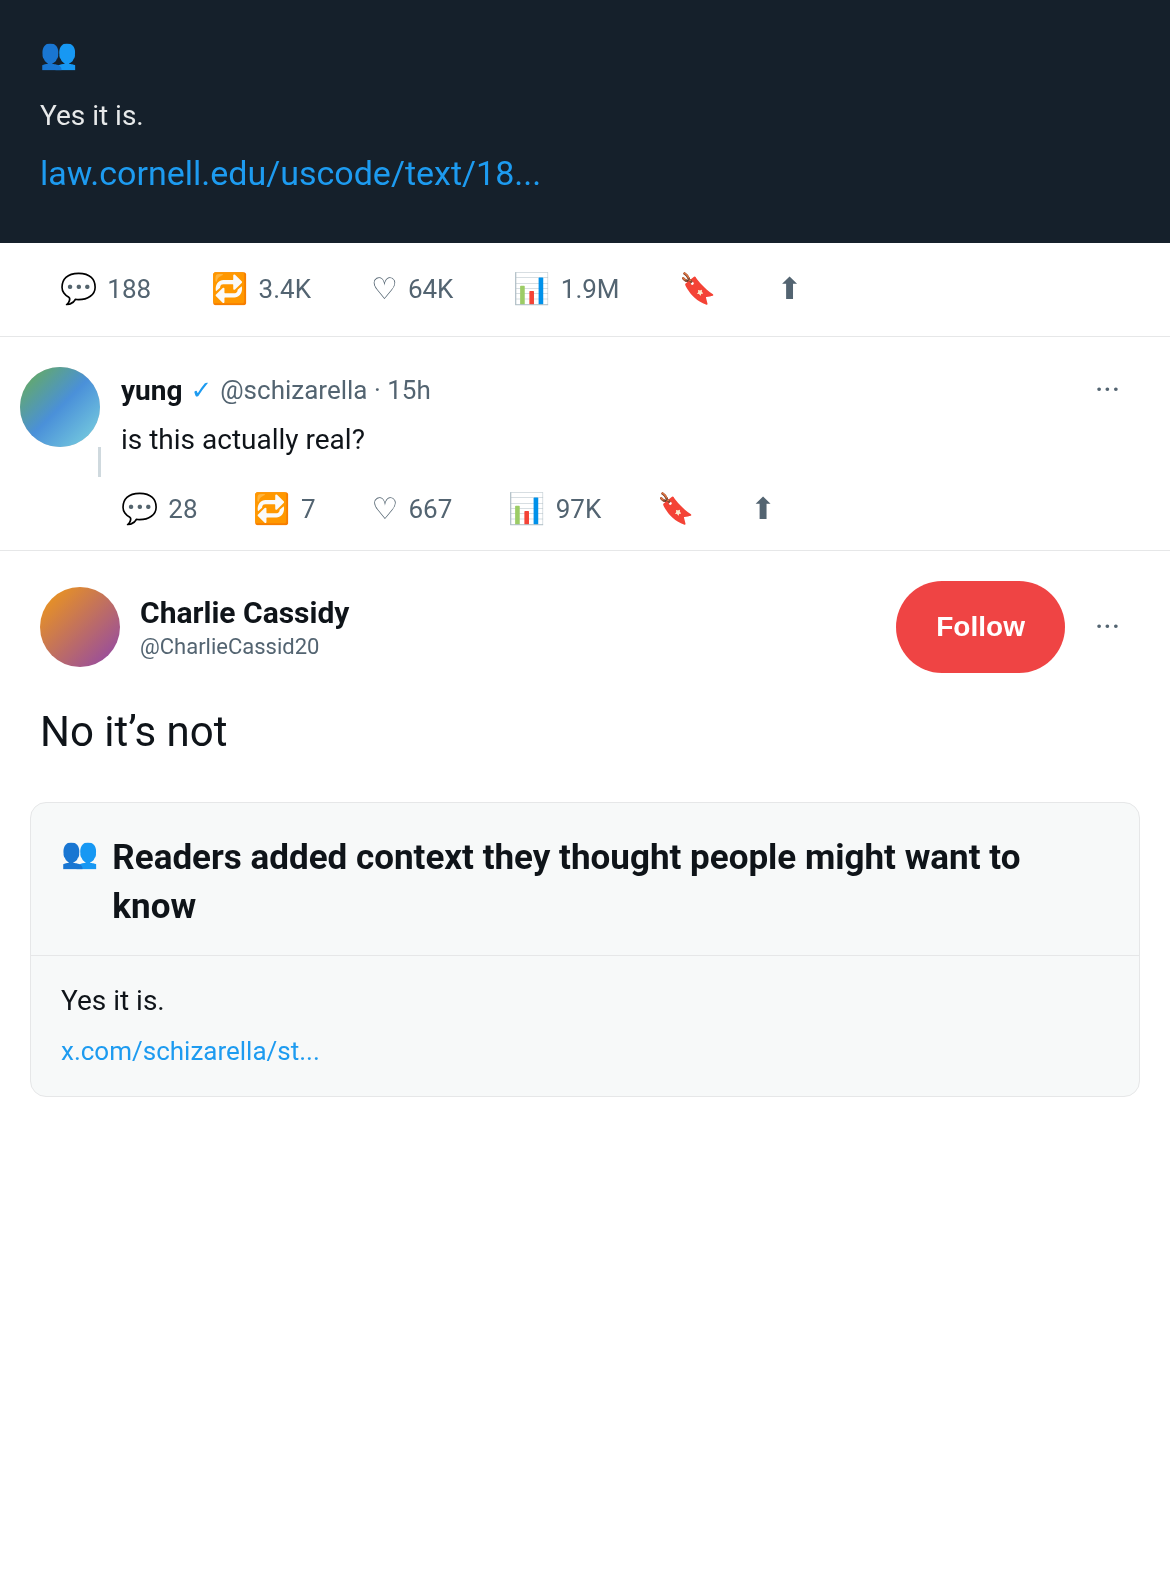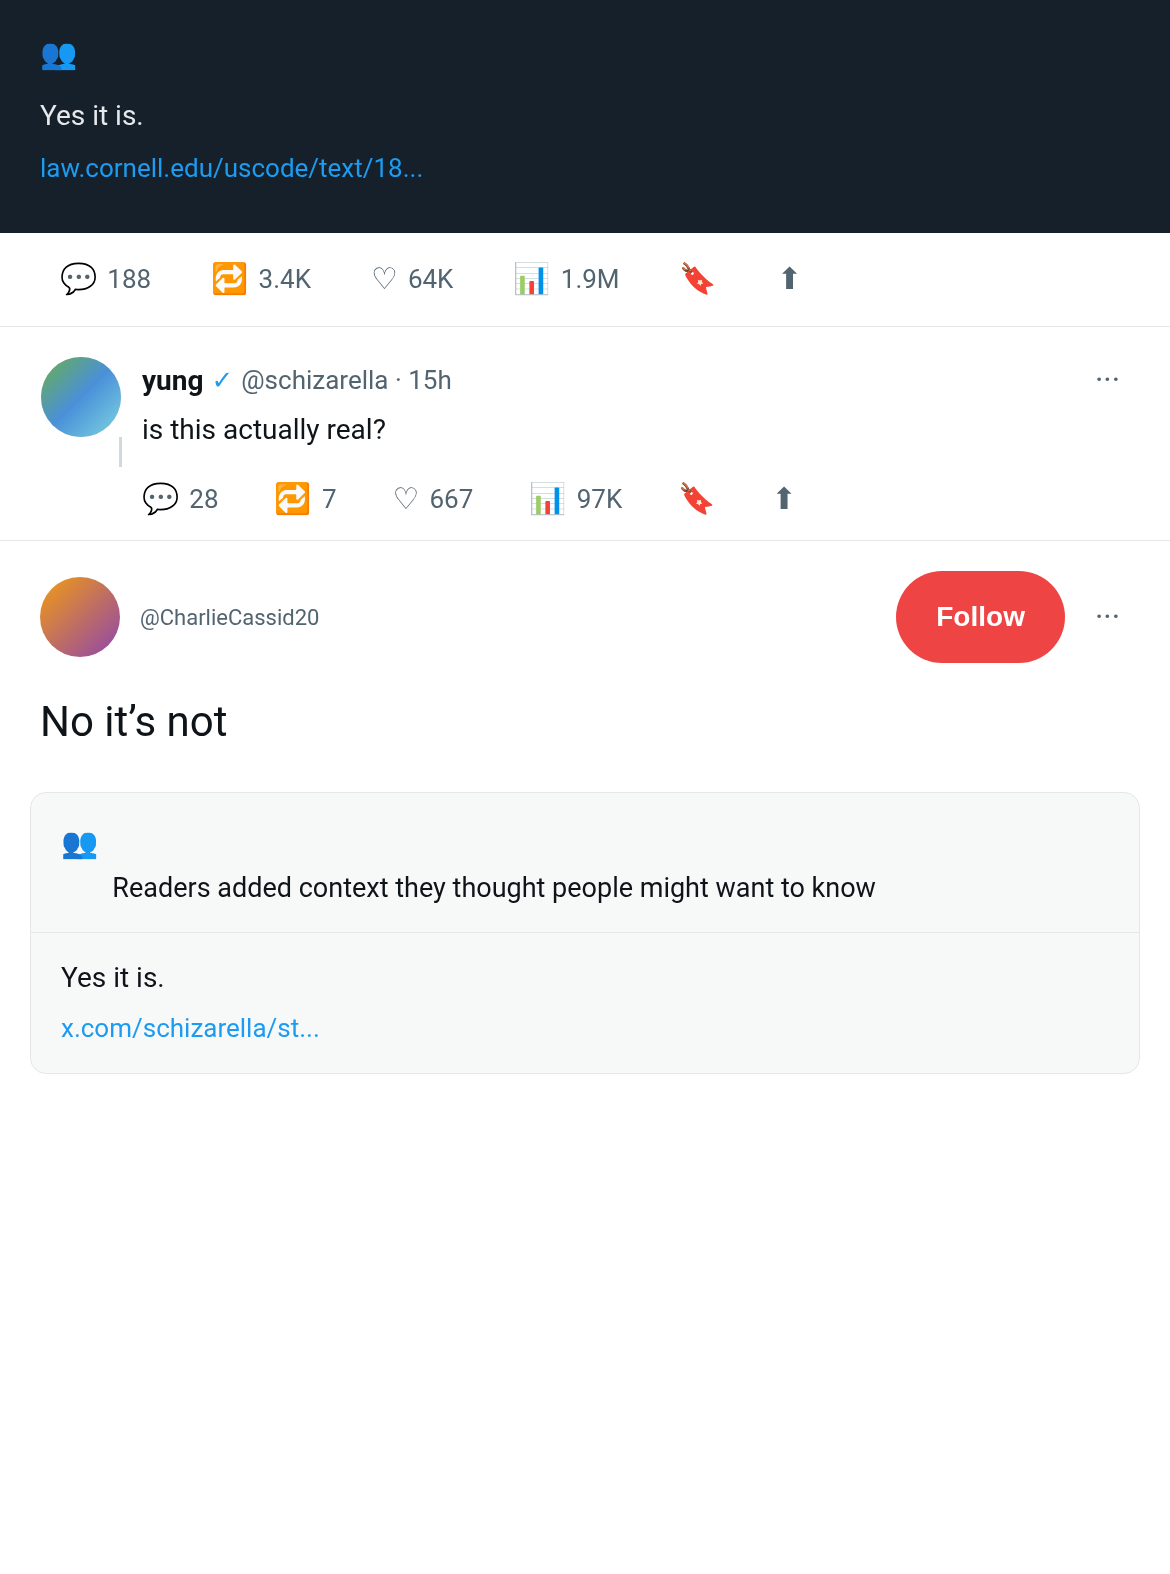--- a/index.html
+++ b/index.html
@@ -43,21 +43,21 @@
     }
 
     .context-body-dark {
       font-size: 28px;
       color: #e7e9ea;
       margin-bottom: 16px;
       line-height: 1.5;
     }
 
     .context-link-dark {
-      font-size: 26px;
+      font-size: 34px;
       color: #1d9bf0;
       text-decoration: none;
     }
 
     
     .action-bar {
       display: flex;
       align-items: center;
       gap: 60px;
       padding: 28px 40px 30px 60px;
@@ -73,21 +73,21 @@
     }
 
     .action-icon {
       font-size: 30px;
       color: #536471;
     }
 
     
     .tweet-row {
       display: flex;
-      padding: 30px 40px 0 40px;
+      padding: 30px 40px 0 19px;
       gap: 20px;
       border-bottom: 1px solid #e6e7e8;
     }
 
     .avatar {
       width: 80px;
       height: 80px;
       border-radius: 50%;
       flex-shrink: 0;
       overflow: hidden;
@@ -223,25 +223,24 @@
     }
 
     .context-icon-light {
       font-size: 30px;
       color: #1d9bf0;
       flex-shrink: 0;
       margin-top: 2px;
     }
 
     .context-title-light {
-      font-size: 27px;
-      font-weight: 400;
+      font-size: 35px;
+      font-weight: 700;
       color: #0f1419;
       line-height: 1.4;
-      margin-top: 47px;
     }
 
     .context-body-light {
       padding: 24px 30px 10px 30px;
       font-size: 28px;
       color: #0f1419;
       line-height: 1.5;
     }
 
     .context-link-light {
@@ -350,20 +349,21 @@
         </div>
       </div>
     </div>
   </div>
 
   <div class="reply-header-row">
     <div class="avatar">
       <div class="avatar-img-charlie"></div>
     </div>
     <div class="reply-user-info">
+      <span class="reply-name">Charlie Cassidy</span>
       <span class="reply-handle">@CharlieCassid20</span>
     </div>
     <button class="follow-button">Follow</button>
     <span class="more-icon">···</span>
   </div>
 
   <div class="reply-text-large">No it’s not</div>
 
   <div class="light-context-section">
     <div class="context-header-light">

